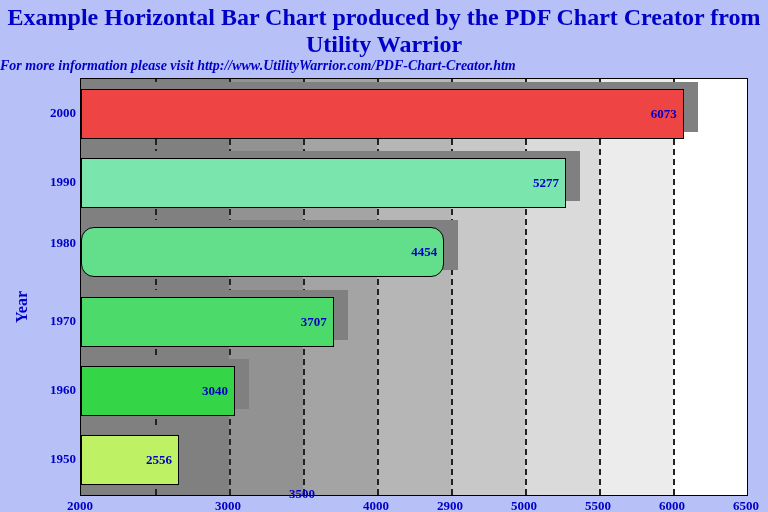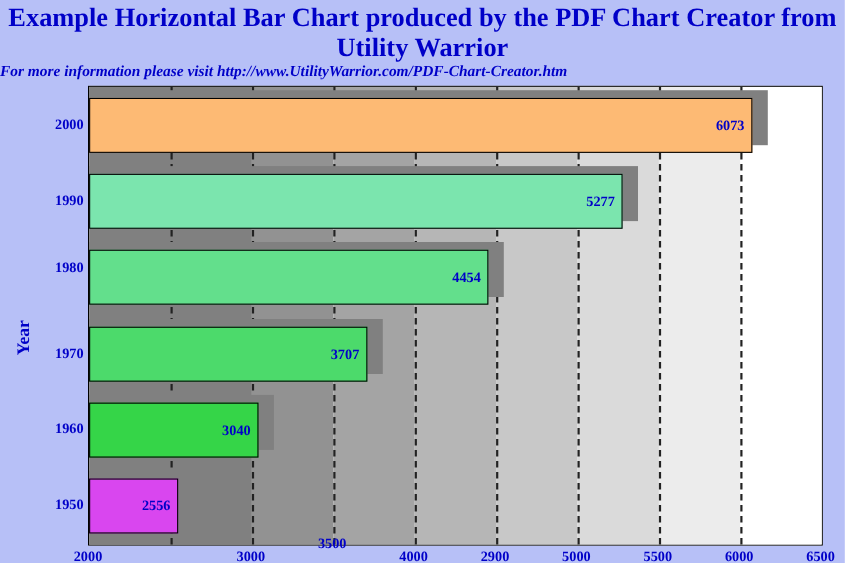--- a/index.html
+++ b/index.html
@@ -117,51 +117,51 @@
         <div class="grid" style="left: 222px;"></div>
         <div class="grid" style="left: 296px;"></div>
         <div class="grid" style="left: 370px;"></div>
         <div class="grid" style="left: 444px;"></div>
         <div class="grid" style="left: 518px;"></div>
         <div class="grid" style="left: 592px;"></div>
       </div>
     <div class="bars" id="bars">
         <div class="bar-row" style="top: 356.373px; height: 49.92px;">
           <div class="bar-shadow" style="left: 0px; width: 96.288px;"></div>
-          <div class="bar" style="left: 0px; width: 81px; background: #d946ef;">
+          <div class="bar" style="left: 0px; width: 98px; background: #bef264;">
             <div class="bar-label">2556</div>
           </div>
         </div>
         <div class="bar-row" style="top: 287.04px; height: 49.92px;">
           <div class="bar-shadow" style="left: 0px; width: 167.92px;"></div>
           <div class="bar" style="left: 0px; width: 153.92px; background: rgb(53, 213, 72);">
             <div class="bar-label">3040</div>
           </div>
         </div>
         <div class="bar-row" style="top: 217.707px; height: 49.92px;">
           <div class="bar-shadow" style="left: 0px; width: 266.636px;"></div>
           <div class="bar" style="left: 0px; width: 252.636px; background: rgb(76, 218, 107);">
             <div class="bar-label">3707</div>
           </div>
         </div>
         <div class="bar-row" style="top: 148.373px; height: 49.92px;">
           <div class="bar-shadow" style="left: 0px; width: 377.192px;"></div>
-          <div class="bar" style="left: 0px; width: 363.192px; background: rgb(99, 223, 140);">
+          <div class="bar" style="left: 0px; width: 363.192px; background: rgb(99, 223, 140); border-radius: 13px;">
             <div class="bar-label">4454</div>
           </div>
         </div>
         <div class="bar-row" style="top: 79.04px; height: 49.92px;">
           <div class="bar-shadow" style="left: 0px; width: 498.996px;"></div>
           <div class="bar" style="left: 0px; width: 484.996px; background: rgb(123, 229, 174);">
             <div class="bar-label">5277</div>
           </div>
         </div>
         <div class="bar-row" style="top: 9.70667px; height: 49.92px;">
           <div class="bar-shadow" style="left: 0px; width: 616.804px;"></div>
-          <div class="bar" style="left: 0px; width: 602.804px; background: #fdba74;">
+          <div class="bar" style="left: 0px; width: 602.804px; background: #ef4444;">
             <div class="bar-label">6073</div>
           </div>
         </div>
       </div>
   </div>
   <div id="yticks">
       <div class="ytick" style="top: 383.333px;">1950</div>
       <div class="ytick" style="top: 314px;">1960</div>
       <div class="ytick" style="top: 244.667px;">1970</div>
       <div class="ytick" style="top: 167px;">1980</div>

